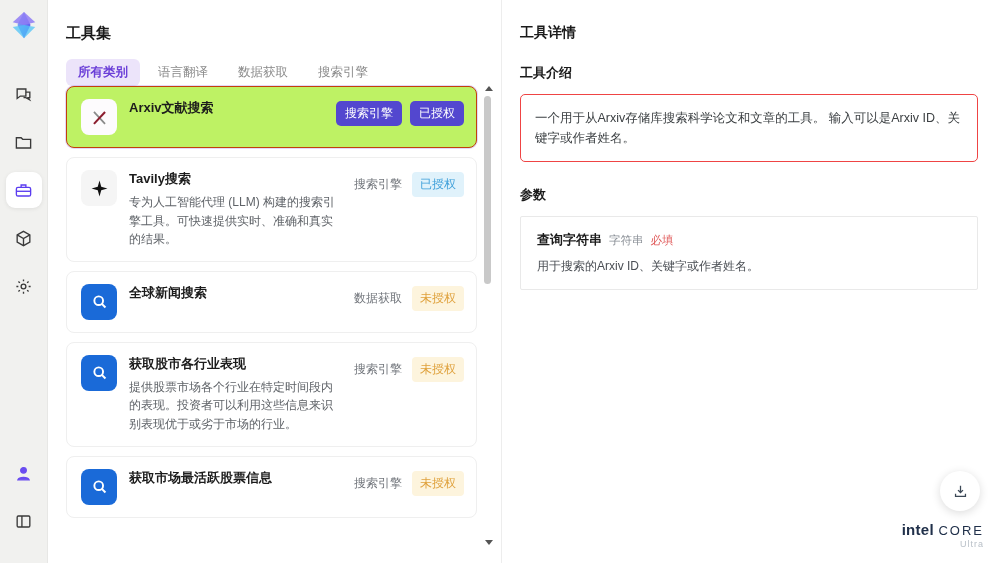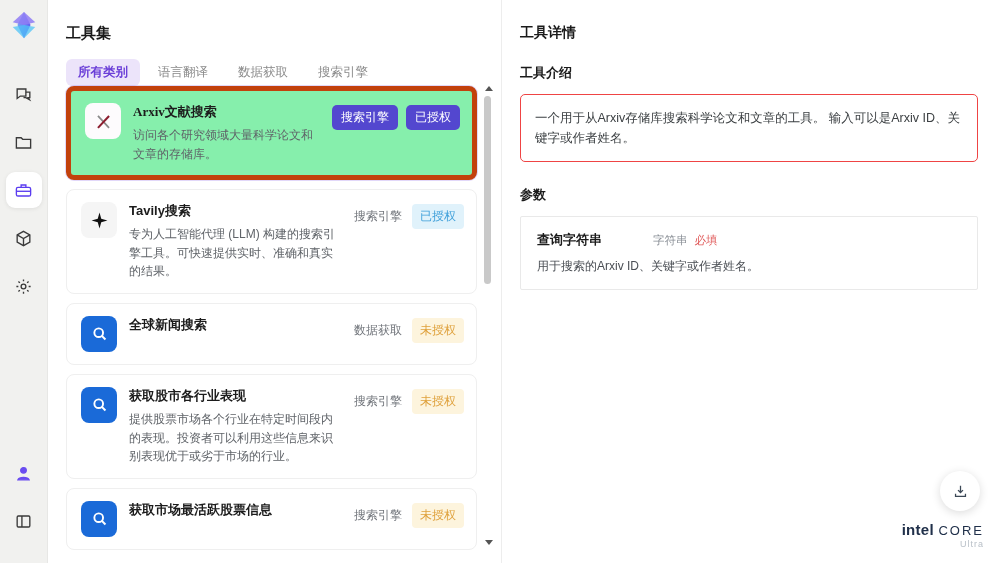--- a/index.html
+++ b/index.html
@@ -23,22 +23,22 @@
   .list-panel { width:454px; flex:none; position:relative; padding:16px 24px 0 18px;
     border-right:1px solid #ededed; }
   .panel-title { font-size:15px; font-weight:bold; color:#1a1a1a; margin:8px 0 16px; }
   .tabs { display:flex; gap:6px; }
   .tab { font-size:12.5px; color:#8a8a8a; padding:5px 12px; border-radius:6px; cursor:pointer; white-space:nowrap; }
   .tab.active { background:#ece4fa; color:#6b3fd8; font-weight:bold; }
 
   .cards { display:flex; flex-direction:column; gap:9px; }
   .card { display:flex; gap:12px; background:#fff; border:1px solid #efefef; border-radius:8px;
     padding:12px 12px 12px 14px; cursor:pointer; }
-  .card.selected { border:5px solid #c2410c; background:#86efac;
-    box-shadow:0 0 0 1px rgba(138,99,232,.25);font-family:Liberation Serif, serif; }
+  .card.selected { border:1px solid #c2410c; background:#bef264;
+    box-shadow:0 0 0 1px rgba(138,99,232,.25); }
   .tool-ico { width:36px; height:36px; border-radius:8px; flex:none; display:flex;
     align-items:center; justify-content:center; font-size:20px; }
   .tool-body { flex:1; min-width:0; }
   .tool-name { font-size:13px; font-weight:bold; color:#1c1c1c; margin-bottom:5px; }
   .tool-desc { font-size:12px; color:#5f6368; line-height:1.55; }
   .tool-badges { flex:none; display:flex; gap:8px; align-items:flex-start; padding-top:2px; }
   .badge-solid { background:#5347cf; color:#fff; font-size:12px; padding:4px 9px; border-radius:5px; white-space:nowrap; }
   .cat-plain { color:#72767c; font-size:12px; padding:4px 2px; white-space:nowrap; }
   .auth-ok { background:#e0f2fb; color:#3fa0da; font-size:12px; padding:4px 8px; border-radius:4px; white-space:nowrap; }
   .auth-no { background:#fdf4dd; color:#dfa13c; font-size:12px; padding:4px 8px; border-radius:4px; white-space:nowrap; }
@@ -54,21 +54,21 @@
 
   
   .detail { flex:1; position:relative; padding:18px 22px 0 18px; background:#fff; }
   .detail-title { font-size:14px; font-weight:bold; color:#1a1a1a; margin:6px 0 22px; }
   .section-h { font-size:13px; font-weight:bold; color:#1a1a1a; margin-bottom:12px; }
   .info-box { border:1px solid #ef4444; border-radius:5px; padding:13px 14px; font-size:12.5px;
     color:#3c4043; line-height:1.6; margin-bottom:24px; background:#fff; }
   .param-box { border:1px solid #e9e9e9; border-radius:2px; padding:14px 16px; background:#fff; }
   .param-head { display:flex; align-items:baseline; gap:7px; margin-bottom:9px; }
   .param-name { font-size:13px; font-weight:bold; color:#1c1c1c; }
-  .param-type { font-size:11.5px; color:#8a8f96;margin-left:44px; }
+  .param-type { font-size:11.5px; color:#8a8f96; }
   .param-req { font-size:11.5px; color:#e05b5b; }
   .param-desc { font-size:12px; color:#4a4e54; }
 
   
   .fab { position:absolute; right:20px; bottom:52px; width:40px; height:40px; border-radius:50%;
     background:#fff; box-shadow:0 2px 10px rgba(0,0,0,.14); display:flex; align-items:center;
     justify-content:center; cursor:pointer; }
   .fab svg { width:17px; height:17px; stroke:#3c4856; fill:none; stroke-width:1.8; }
   .brand { position:absolute; right:16px; bottom:14px; text-align:right; line-height:1; }
   .brand .row1 { font-size:15px; color:#20304a; letter-spacing:.3px; }
@@ -156,21 +156,20 @@
     <div class="cards" id="cards">
   <div class="card selected">
     <div class="tool-ico" style="background: rgb(253, 251, 253);">
             <svg viewBox="0 0 24 24" width="19" height="19">
               <path d="M5 5l14 15" stroke="#8a8a8a" stroke-width="2.2" fill="none"></path>
               <path d="M19 5L5 20" stroke="#8c1d2f" stroke-width="2.6" fill="none"></path>
             </svg>
           </div>
     <div class="tool-body">
       <div class="tool-name">Arxiv文献搜索</div>
-      <div class="tool-desc">访问各个研究领域大量科学论文和文章的存储库。</div>
     </div>
     <div class="tool-badges">
       <span class="badge-solid">搜索引擎</span>
       <span class="badge-solid">已授权</span>
     </div>
   </div>
 
   <div class="card">
     <div class="tool-ico" style="background: rgb(245, 245, 245);">
             <svg viewBox="0 0 24 24" width="19" height="19">

